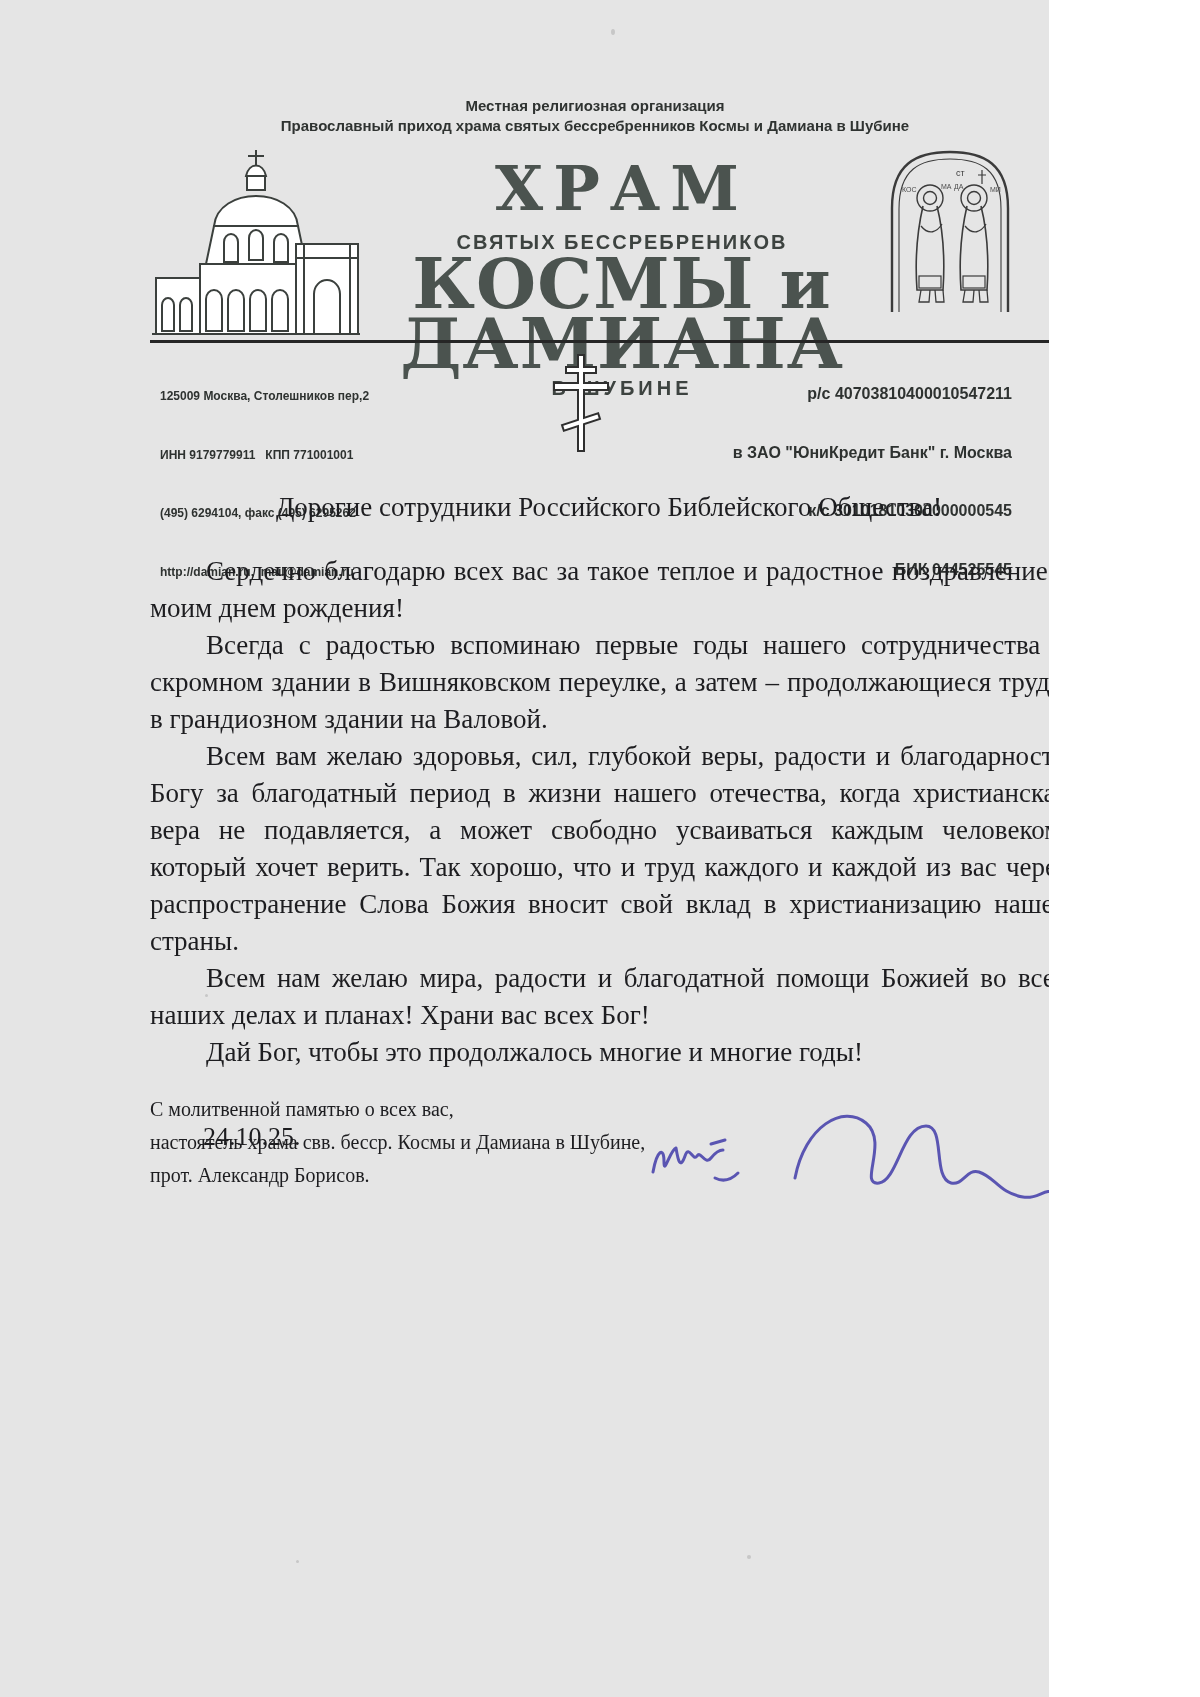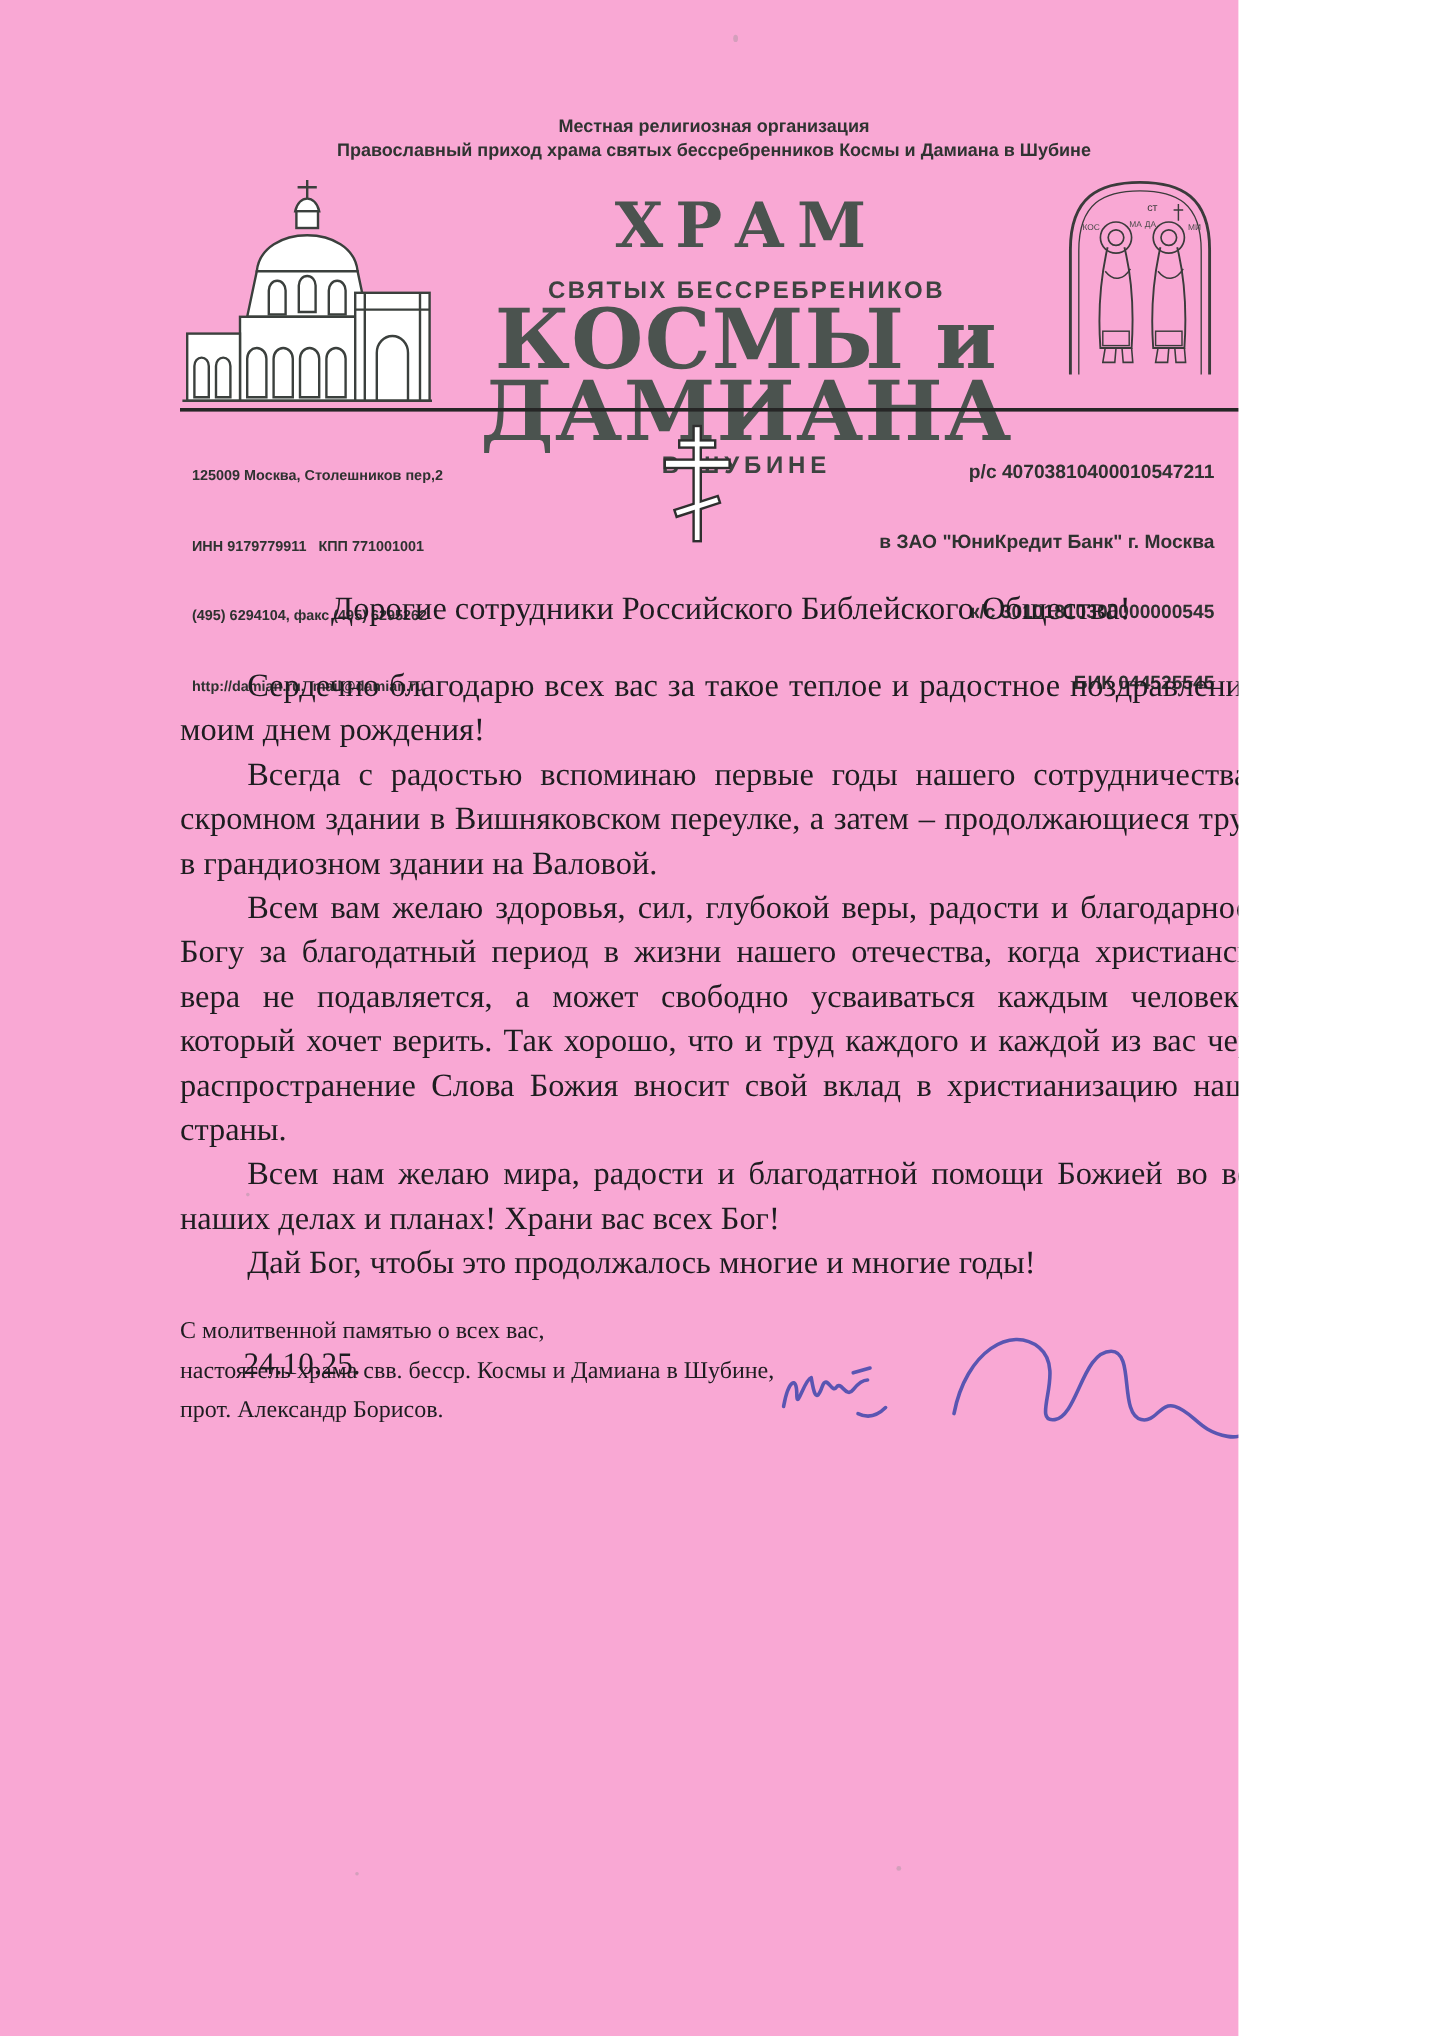--- a/index.html
+++ b/index.html
@@ -1,24 +1,24 @@
 <!DOCTYPE html>
 <html lang="ru"><head>
 <meta charset="utf-8">
 <style>
   html,body{margin:0;padding:0;background:#ffffff;}
-  .page{position:relative;width:1032px;height:1697px;background:#f9a8d4;overflow:hidden;
-        font-family:"Liberation Sans",sans-serif;color:#2e3230;}
+  .page{position:relative;width:1032px;height:1697px;background:#e5e5e5;overflow:hidden;
+        font-family:"Liberation Sans",sans-serif;color:#2e3230;padding-left:17px;}
 
   
   .org-lines{position:absolute;left:150px;top:96px;width:890px;text-align:center;
              font-size:15px;font-weight:bold;line-height:20px;color:#2f3331;}
   .church-logo{position:absolute;left:148px;top:146px;width:215px;height:196px;}
   .title-block{position:absolute;left:358px;top:150px;width:528px;text-align:center;color:#4b534f;}
-  .t-main{font-family:"DejaVu Serif",serif;font-weight:bold;font-size:52px;line-height:78px;letter-spacing:10px;}
+  .t-main{font-family:"DejaVu Serif",serif;font-weight:bold;font-size:62px;line-height:78px;letter-spacing:10px;}
   .t-sub {font-size:20px;font-weight:bold;letter-spacing:2px;color:#3d4340;margin-top:3px;}
   .t-name{font-family:"DejaVu Serif",serif;font-weight:bold;font-size:69px;line-height:60px;letter-spacing:1px;}
   .t-sub2{font-size:20px;font-weight:bold;letter-spacing:4px;color:#3d4340;margin-top:3px;}
   .saints{position:absolute;left:886px;top:146px;width:128px;height:168px;}
   .rule{position:absolute;left:150px;top:340px;width:908px;height:3px;background:#262626;}
   .contacts{position:absolute;left:160px;top:348px;font-size:12px;font-weight:bold;
             line-height:19.5px;color:#2e3230;white-space:pre-wrap;}
   .bank{position:absolute;left:690px;top:345px;width:322px;text-align:right;
         font-size:16px;font-weight:bold;line-height:19.5px;color:#2e3230;white-space:pre-wrap;}
   .cross{position:absolute;left:549px;top:352px;width:64px;height:102px;}

